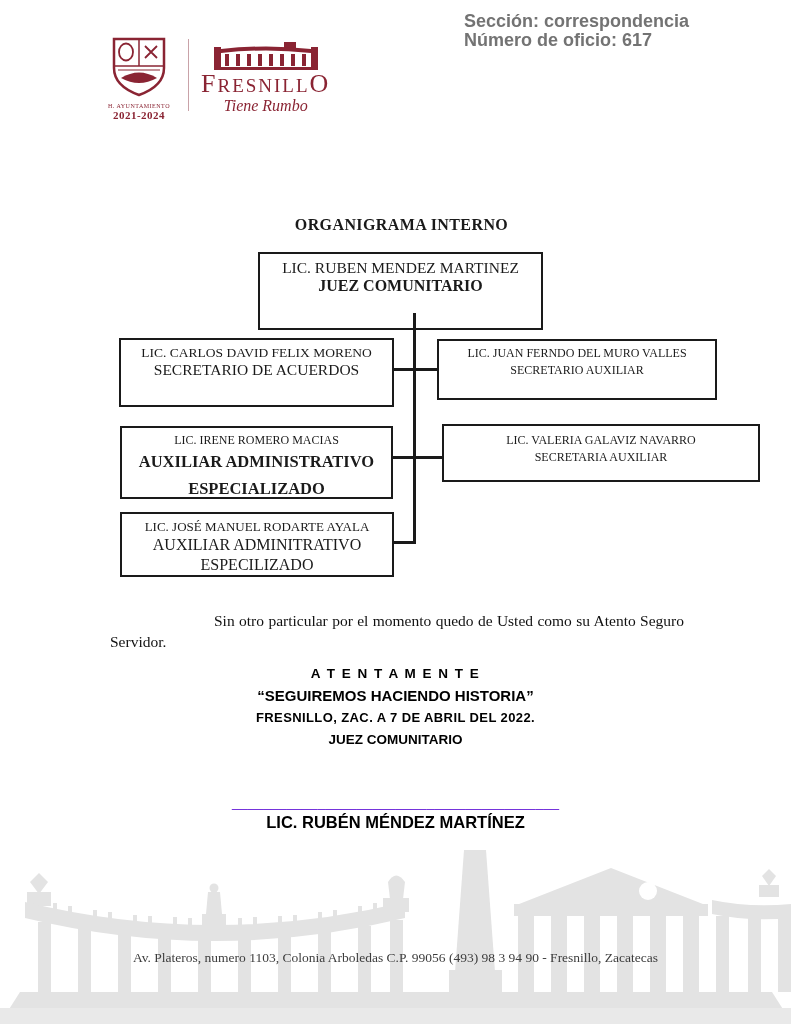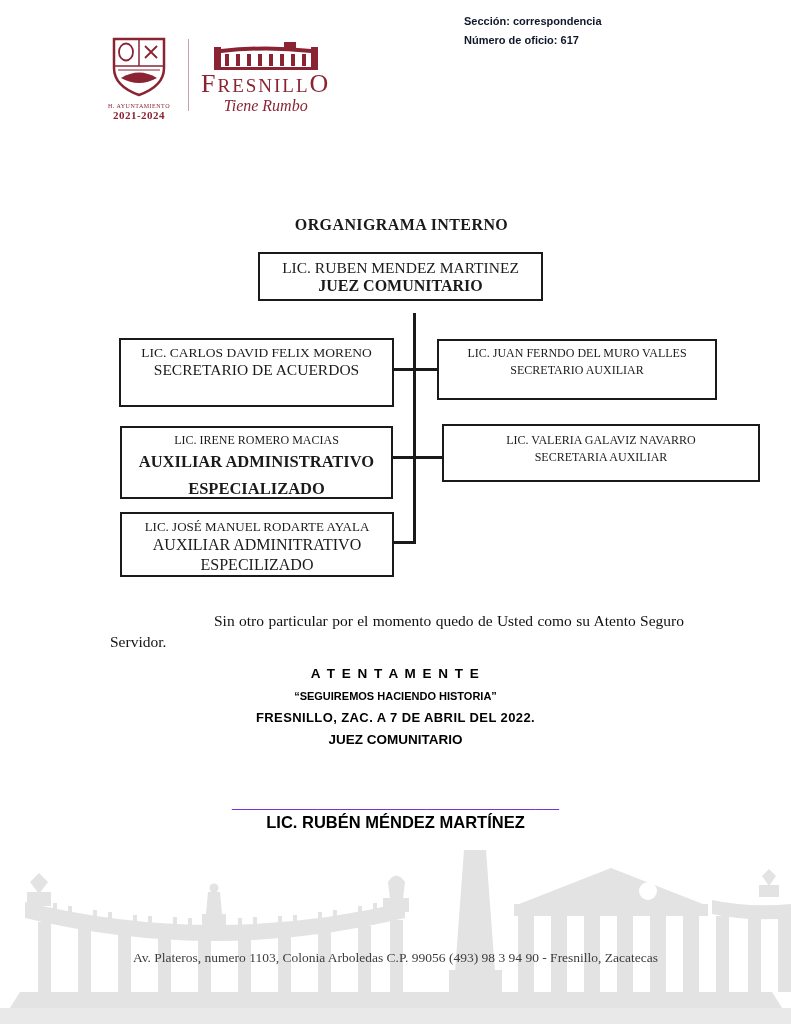--- a/index.html
+++ b/index.html
@@ -5,21 +5,21 @@
   html,body{margin:0;padding:0;background:#888;}
   .page{
     position:relative; width:791px; height:1024px; margin:0 auto;
     background:#ffffff; overflow:hidden;
     font-family:"Liberation Serif", serif; color:#1a1a1a;
   }
   
   .doc-meta{
     position:absolute; left:464px; top:12px;
     font-family:"Liberation Sans", sans-serif; font-weight:700;
-    font-size:11px; line-height:19px; color:#0f172a;
+    font-size:18px; line-height:19px; color:#737373;
   }
   .brand{position:absolute; left:100px; top:36px; display:flex; align-items:center; color:#8a2433;}
   .crest{width:78px; text-align:center;}
   .crest-caption1{font-size:6px; letter-spacing:.5px; margin-top:1px;}
   .crest-caption2{font-size:11px; font-weight:700; letter-spacing:.5px;}
   .brand-divider{width:1px; height:72px; background:#c9a2a8; margin:0 12px 8px 10px;}
   .wordmark-block{text-align:center;}
   .wordmark{letter-spacing:2px; line-height:20px; font-weight:500;}
   .wm-big{font-size:26px;}
   .wm-mid{font-size:19px;}
@@ -28,21 +28,21 @@
   .org-title{
     position:absolute; left:0; right:0; top:216px; text-align:center;
     font-weight:700; font-size:16px; letter-spacing:.4px;margin-left:12px;
   }
   .node{
     position:absolute; border:2px solid #1a1a1a; background:#fff;
     box-sizing:border-box; text-align:center; padding-top:5px;
   }
   .node .n-name{display:block;}
   .node .n-role{display:block;}
-  #node-juez{left:258px; top:252px; width:285px; height:49px;}
+  #node-juez{left:258px; top:252px; width:285px; height:78px;}
   #node-juez .n-name{font-size:15.5px;}
   #node-juez .n-role{font-size:16px; font-weight:700;}
   #node-carlos{left:119px; top:338px; width:275px; height:69px;}
   #node-carlos .n-name{font-size:13.5px;}
   #node-carlos .n-role{font-size:15.5px;}
   #node-juan{left:437px; top:339px; width:280px; height:61px; }
   #node-juan .n-name{font-size:12px;}
   #node-juan .n-role{font-size:12px; margin-top:2px;}
   #node-irene{left:120px; top:426px; width:273px; height:73px;}
   #node-irene .n-name{font-size:12px;}
@@ -61,21 +61,21 @@
   
   .body-par{
     position:absolute; left:110px; top:610px; width:574px;
     font-size:15.5px; line-height:21px; text-align:justify; text-indent:104px; color:#111;
   }
   .closing{
     position:absolute; left:0; right:0; top:663px; text-align:center;
     font-family:"Liberation Sans", sans-serif; font-weight:700; color:#000;
   }
   .closing .c1{font-size:13.5px; letter-spacing:1.5px; line-height:22px;}
-  .closing .c2{font-size:11px; line-height:22px;}
+  .closing .c2{font-size:15px; line-height:22px;}
   .closing .c3{font-size:13px; letter-spacing:.4px; line-height:22px;}
   .closing .c4{font-size:13.5px; line-height:22px;}
   .signature{position:absolute; left:0; right:0; top:794px; text-align:center;}
   .sig-rule{font-family:"Liberation Sans", sans-serif; font-size:14px; line-height:16px; color:#6d28d9;}
   .sig-name{font-family:"Liberation Sans", sans-serif; font-weight:700; font-size:16.5px; margin-top:3px; color:#000;}
   
   .watermark{position:absolute; left:0; top:844px; width:791px; height:180px;}
   .footer-address{
     position:absolute; left:0; right:0; top:950px; text-align:center;
     font-size:13.5px; color:#3d3d3d; z-index:2;

